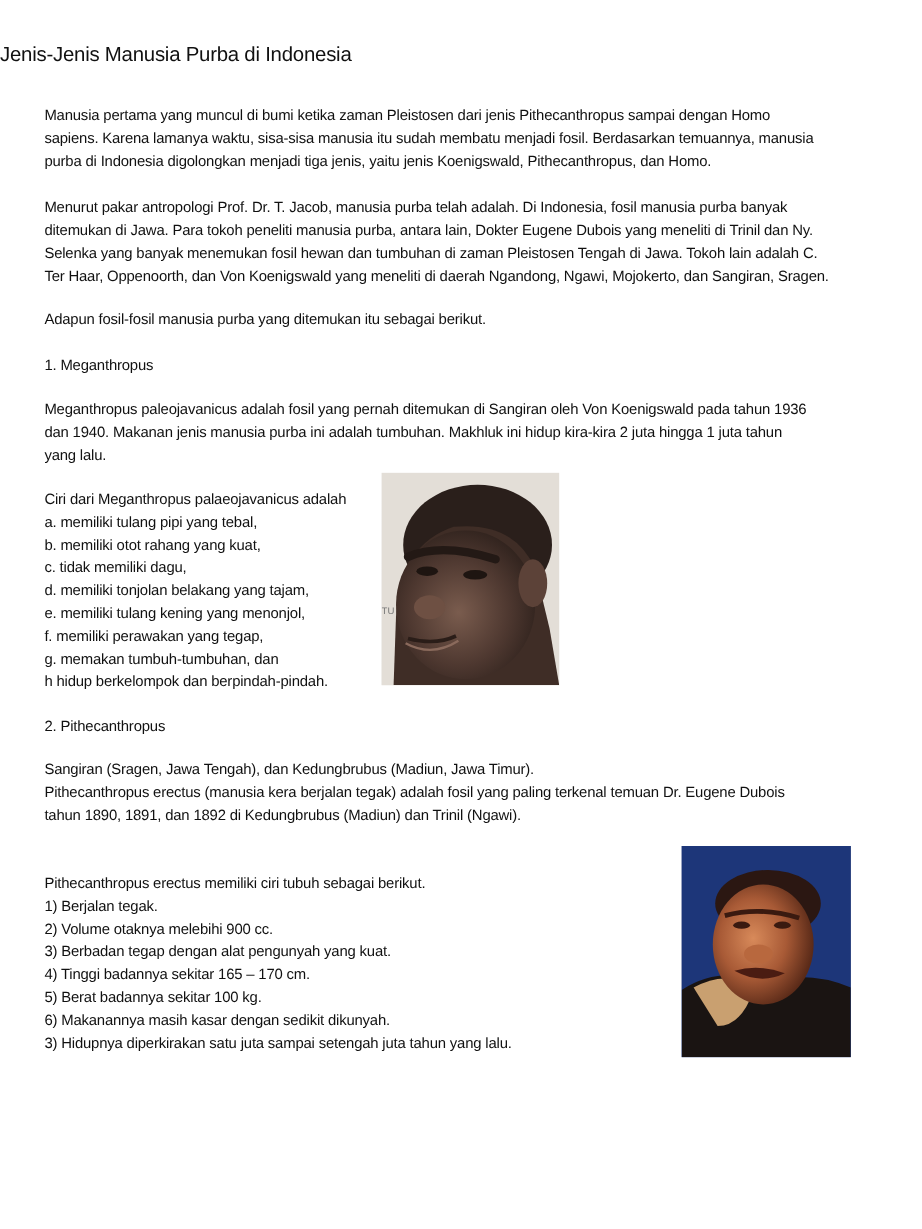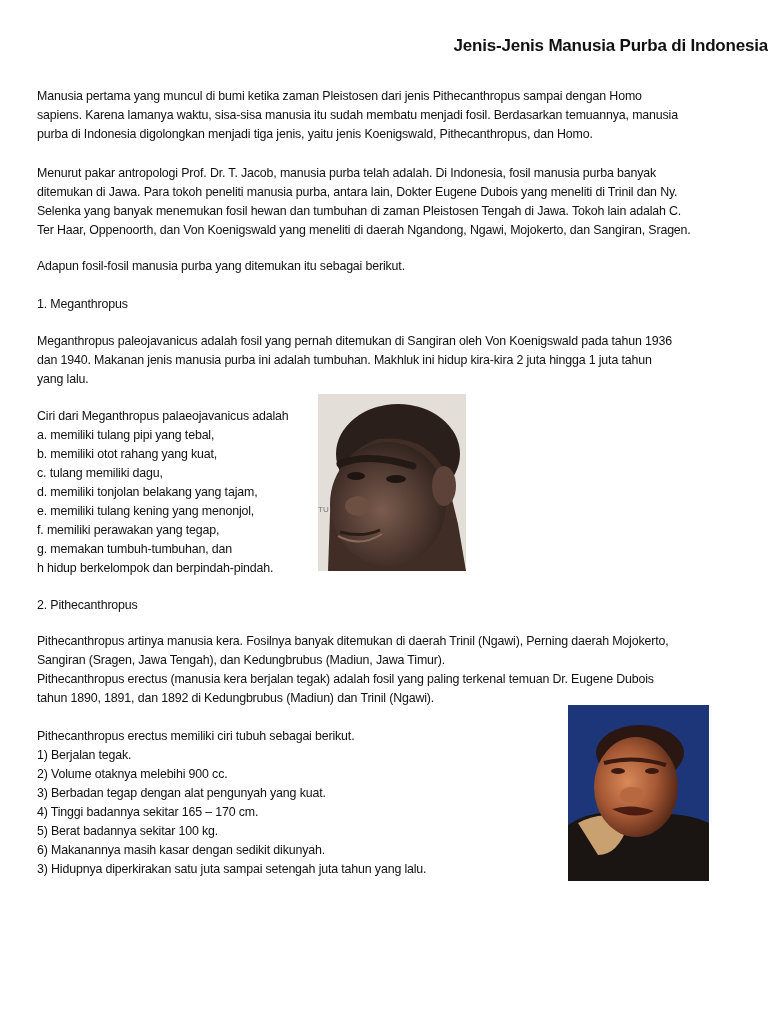--- a/index.html
+++ b/index.html
@@ -1,20 +1,20 @@
 <!DOCTYPE html>
 <html><head>
 <meta charset="utf-8">
 <style>
   html, body { margin: 0; padding: 0; background: #ffffff; }
   body { width: 768px; height: 1024px; position: relative; overflow: hidden;
          font-family: "Liberation Sans", sans-serif; color: #111111; }
   .page { position: absolute; left: 0; top: 0; width: 768px; height: 1024px; background: #fff; }
-  .title { position: absolute; left: 0; width: 768px; top: 36px; text-align: right;
-           font-size: 17px; font-weight: bold; letter-spacing: -0.2px; }
+  .title { position: absolute; left: 0; width: 768px; top: 36px; text-align: left;
+           font-size: 17px; font-weight: normal; letter-spacing: -0.2px; }
   .p { position: absolute; left: 37px; font-size: 12.4px; line-height: 19px; letter-spacing: -0.15px; white-space: nowrap; }
   .p div { height: 19px; }
   .photo { position: absolute; overflow: hidden; }
   .photo1 { left: 318px; top: 394px; width: 148px; height: 177px;
             background: linear-gradient(180deg, #e6e2dc 0%, #ddd7cf 100%); }
   .photo2 { left: 568px; top: 705px; width: 141px; height: 176px; background: #1c3576; }
 </style>
 </head>
 <body>
 
@@ -46,21 +46,21 @@
   <div class="p" style="top:332px">
     <div>Meganthropus paleojavanicus adalah fosil yang pernah ditemukan di Sangiran oleh Von Koenigswald pada tahun 1936</div>
     <div>dan 1940. Makanan jenis manusia purba ini adalah tumbuhan. Makhluk ini hidup kira-kira 2 juta hingga 1 juta tahun</div>
     <div>yang lalu.</div>
   </div>
 
   <div class="p" style="top:407px">
     <div>Ciri dari Meganthropus palaeojavanicus adalah</div>
     <div>a. memiliki tulang pipi yang tebal,</div>
     <div>b. memiliki otot rahang yang kuat,</div>
-    <div>c. tulang memiliki dagu,</div>
+    <div>c. tidak memiliki dagu,</div>
     <div>d. memiliki tonjolan belakang yang tajam,</div>
     <div>e. memiliki tulang kening yang menonjol,</div>
     <div>f. memiliki perawakan yang tegap,</div>
     <div>g. memakan tumbuh-tumbuhan, dan</div>
     <div>h hidup berkelompok dan berpindah-pindah.</div>
   </div>
 
   <div class="photo photo1" title="Meganthropus reconstruction photo">
     <svg width="148" height="177" viewBox="0 0 148 177">
       <defs>
@@ -83,21 +83,20 @@
       <path d="M20 142 Q42 154 64 140" stroke="#8a6a5c" stroke-width="2" fill="none"></path>
       <text x="0" y="118" font-family="Liberation Sans, sans-serif" font-size="8" fill="#777">TU</text>
     </svg>
   </div>
 
   <div class="p" style="top:596px">
     <div>2. Pithecanthropus</div>
   </div>
 
   <div class="p" style="top:632px">
-    <div>Pithecanthropus artinya manusia kera. Fosilnya banyak ditemukan di daerah Trinil (Ngawi), Perning daerah Mojokerto,</div>
     <div>Sangiran (Sragen, Jawa Tengah), dan Kedungbrubus (Madiun, Jawa Timur).</div>
     <div>Pithecanthropus erectus  (manusia kera berjalan tegak) adalah fosil yang paling terkenal temuan Dr. Eugene Dubois</div>
     <div>tahun 1890, 1891, dan 1892 di Kedungbrubus (Madiun) dan Trinil (Ngawi).</div>
   </div>
 
   <div class="p" style="top:727px">
     <div>Pithecanthropus erectus memiliki ciri tubuh sebagai berikut.</div>
     <div>1) Berjalan tegak.</div>
     <div>2) Volume otaknya melebihi 900 cc.</div>
     <div>3) Berbadan tegap dengan alat pengunyah yang kuat.</div>

